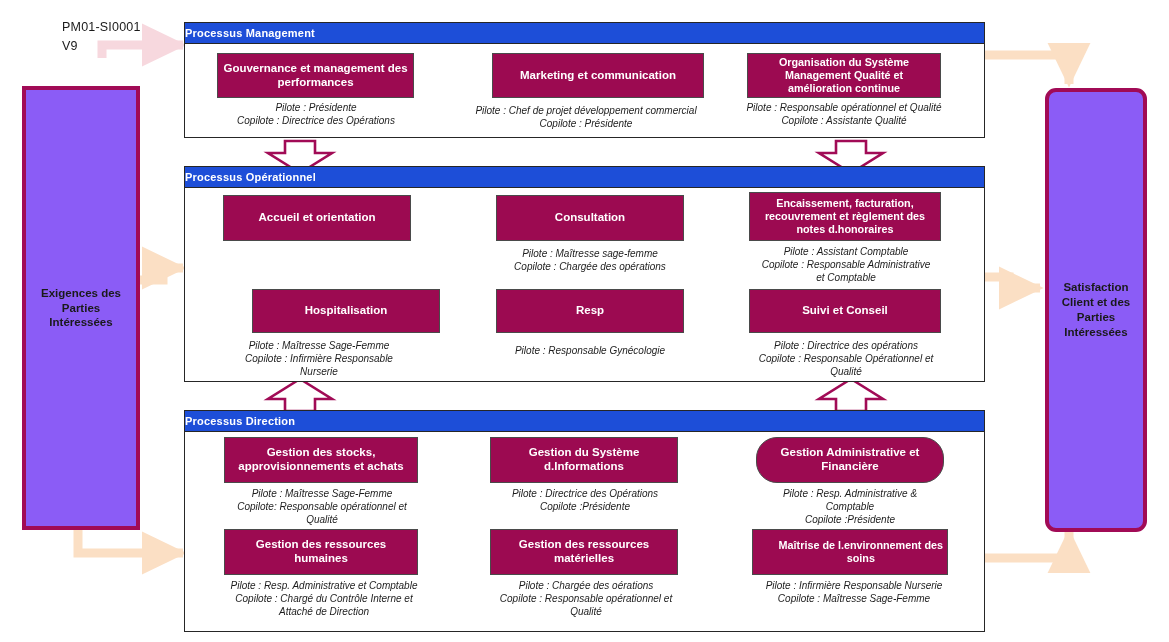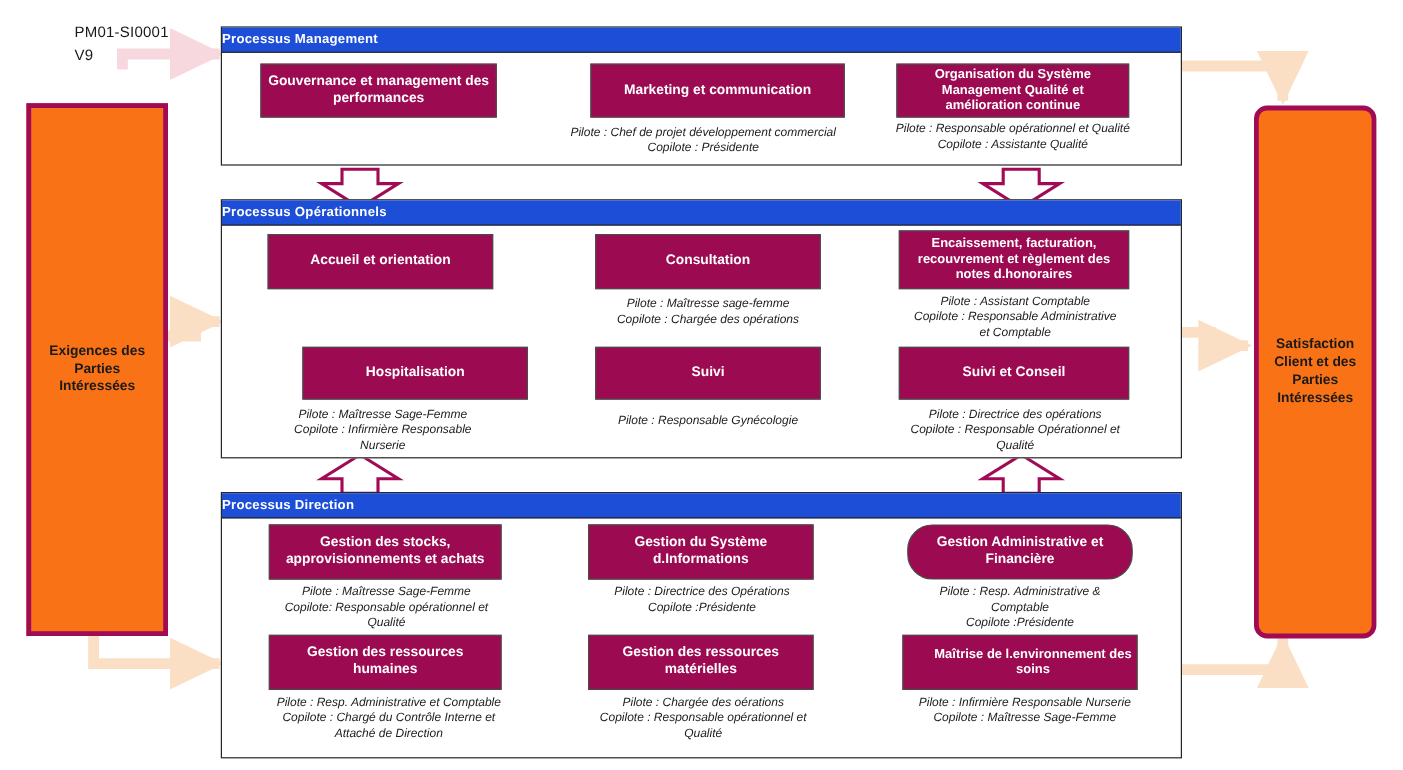--- a/index.html
+++ b/index.html
@@ -21,21 +21,21 @@
     font-size:12.5px;
     color:#1a1a1a;
     line-height:1.55;
     white-space:pre-line;
     letter-spacing:.2px;
   }
 
   
   .pillar{
     border:4px solid #A10B56;
-    background:#f97316;
+    background:#8b5cf6;
     display:flex;
     align-items:center;
     justify-content:center;
     text-align:center;
   }
   .pillar-label{
     font-size:11.5px;
     font-weight:bold;
     color:#1a1a1a;
     line-height:1.3;
@@ -181,38 +181,40 @@
   <div class="abs section" style="left:184px;top:22px;width:801px;height:116px;">
     <div class="section-header">
       <span>Processus Management</span>
     </div>
   </div>
 
   <div class="abs pbox" style="left:217px;top:53px;width:197px;height:45px;">
     <span>Gouvernance et management des
 performances</span>
   </div>
+  <div class="abs cap" style="left:200px;top:102px;width:232px;">Pilote : Présidente
+Copilote : Directrice des Opérations</div>
 
   <div class="abs pbox" style="left:479px;top:53px;width:212px;height:45px;margin-left:13px;">
     <span>Marketing et communication</span>
   </div>
   <div class="abs cap" style="left:460px;top:105px;width:252px;">Pilote : Chef de projet développement commercial
 Copilote : Présidente</div>
 
   <div class="abs pbox small" style="left:747px;top:53px;width:194px;height:45px;">
     <span>Organisation du Système
 Management Qualité et
 amélioration continue</span>
   </div>
   <div class="abs cap" style="left:730px;top:102px;width:228px;">Pilote : Responsable opérationnel et Qualité
 Copilote : Assistante Qualité</div>
 
   <div class="abs section" style="left:184px;top:166px;width:801px;height:216px;">
     <div class="section-header">
-      <span>Processus Opérationnels</span>
+      <span>Processus Opérationnel</span>
     </div>
   </div>
 
   <div class="abs pbox" style="left:223px;top:195px;width:188px;height:46px;">
     <span>Accueil et orientation</span>
   </div>
 
   <div class="abs pbox" style="left:496px;top:195px;width:188px;height:46px;">
     <span>Consultation</span>
   </div>
@@ -229,21 +231,21 @@
 et Comptable</div>
 
   <div class="abs pbox" style="left:223px;top:289px;width:188px;height:44px;margin-left:29px;">
     <span>Hospitalisation</span>
   </div>
   <div class="abs cap" style="left:221px;top:340px;width:196px;">Pilote : Maîtresse Sage-Femme
 Copilote : Infirmière Responsable
 Nurserie</div>
 
   <div class="abs pbox" style="left:496px;top:289px;width:188px;height:44px;">
-    <span>Suivi</span>
+    <span>Resp</span>
   </div>
   <div class="abs cap" style="left:487px;top:345px;width:206px;">Pilote : Responsable Gynécologie</div>
 
   <div class="abs pbox" style="left:749px;top:289px;width:192px;height:44px;">
     <span>Suivi et Conseil</span>
   </div>
   <div class="abs cap" style="left:744px;top:340px;width:204px;">Pilote : Directrice des opérations
 Copilote : Responsable Opérationnel et
 Qualité</div>
 

